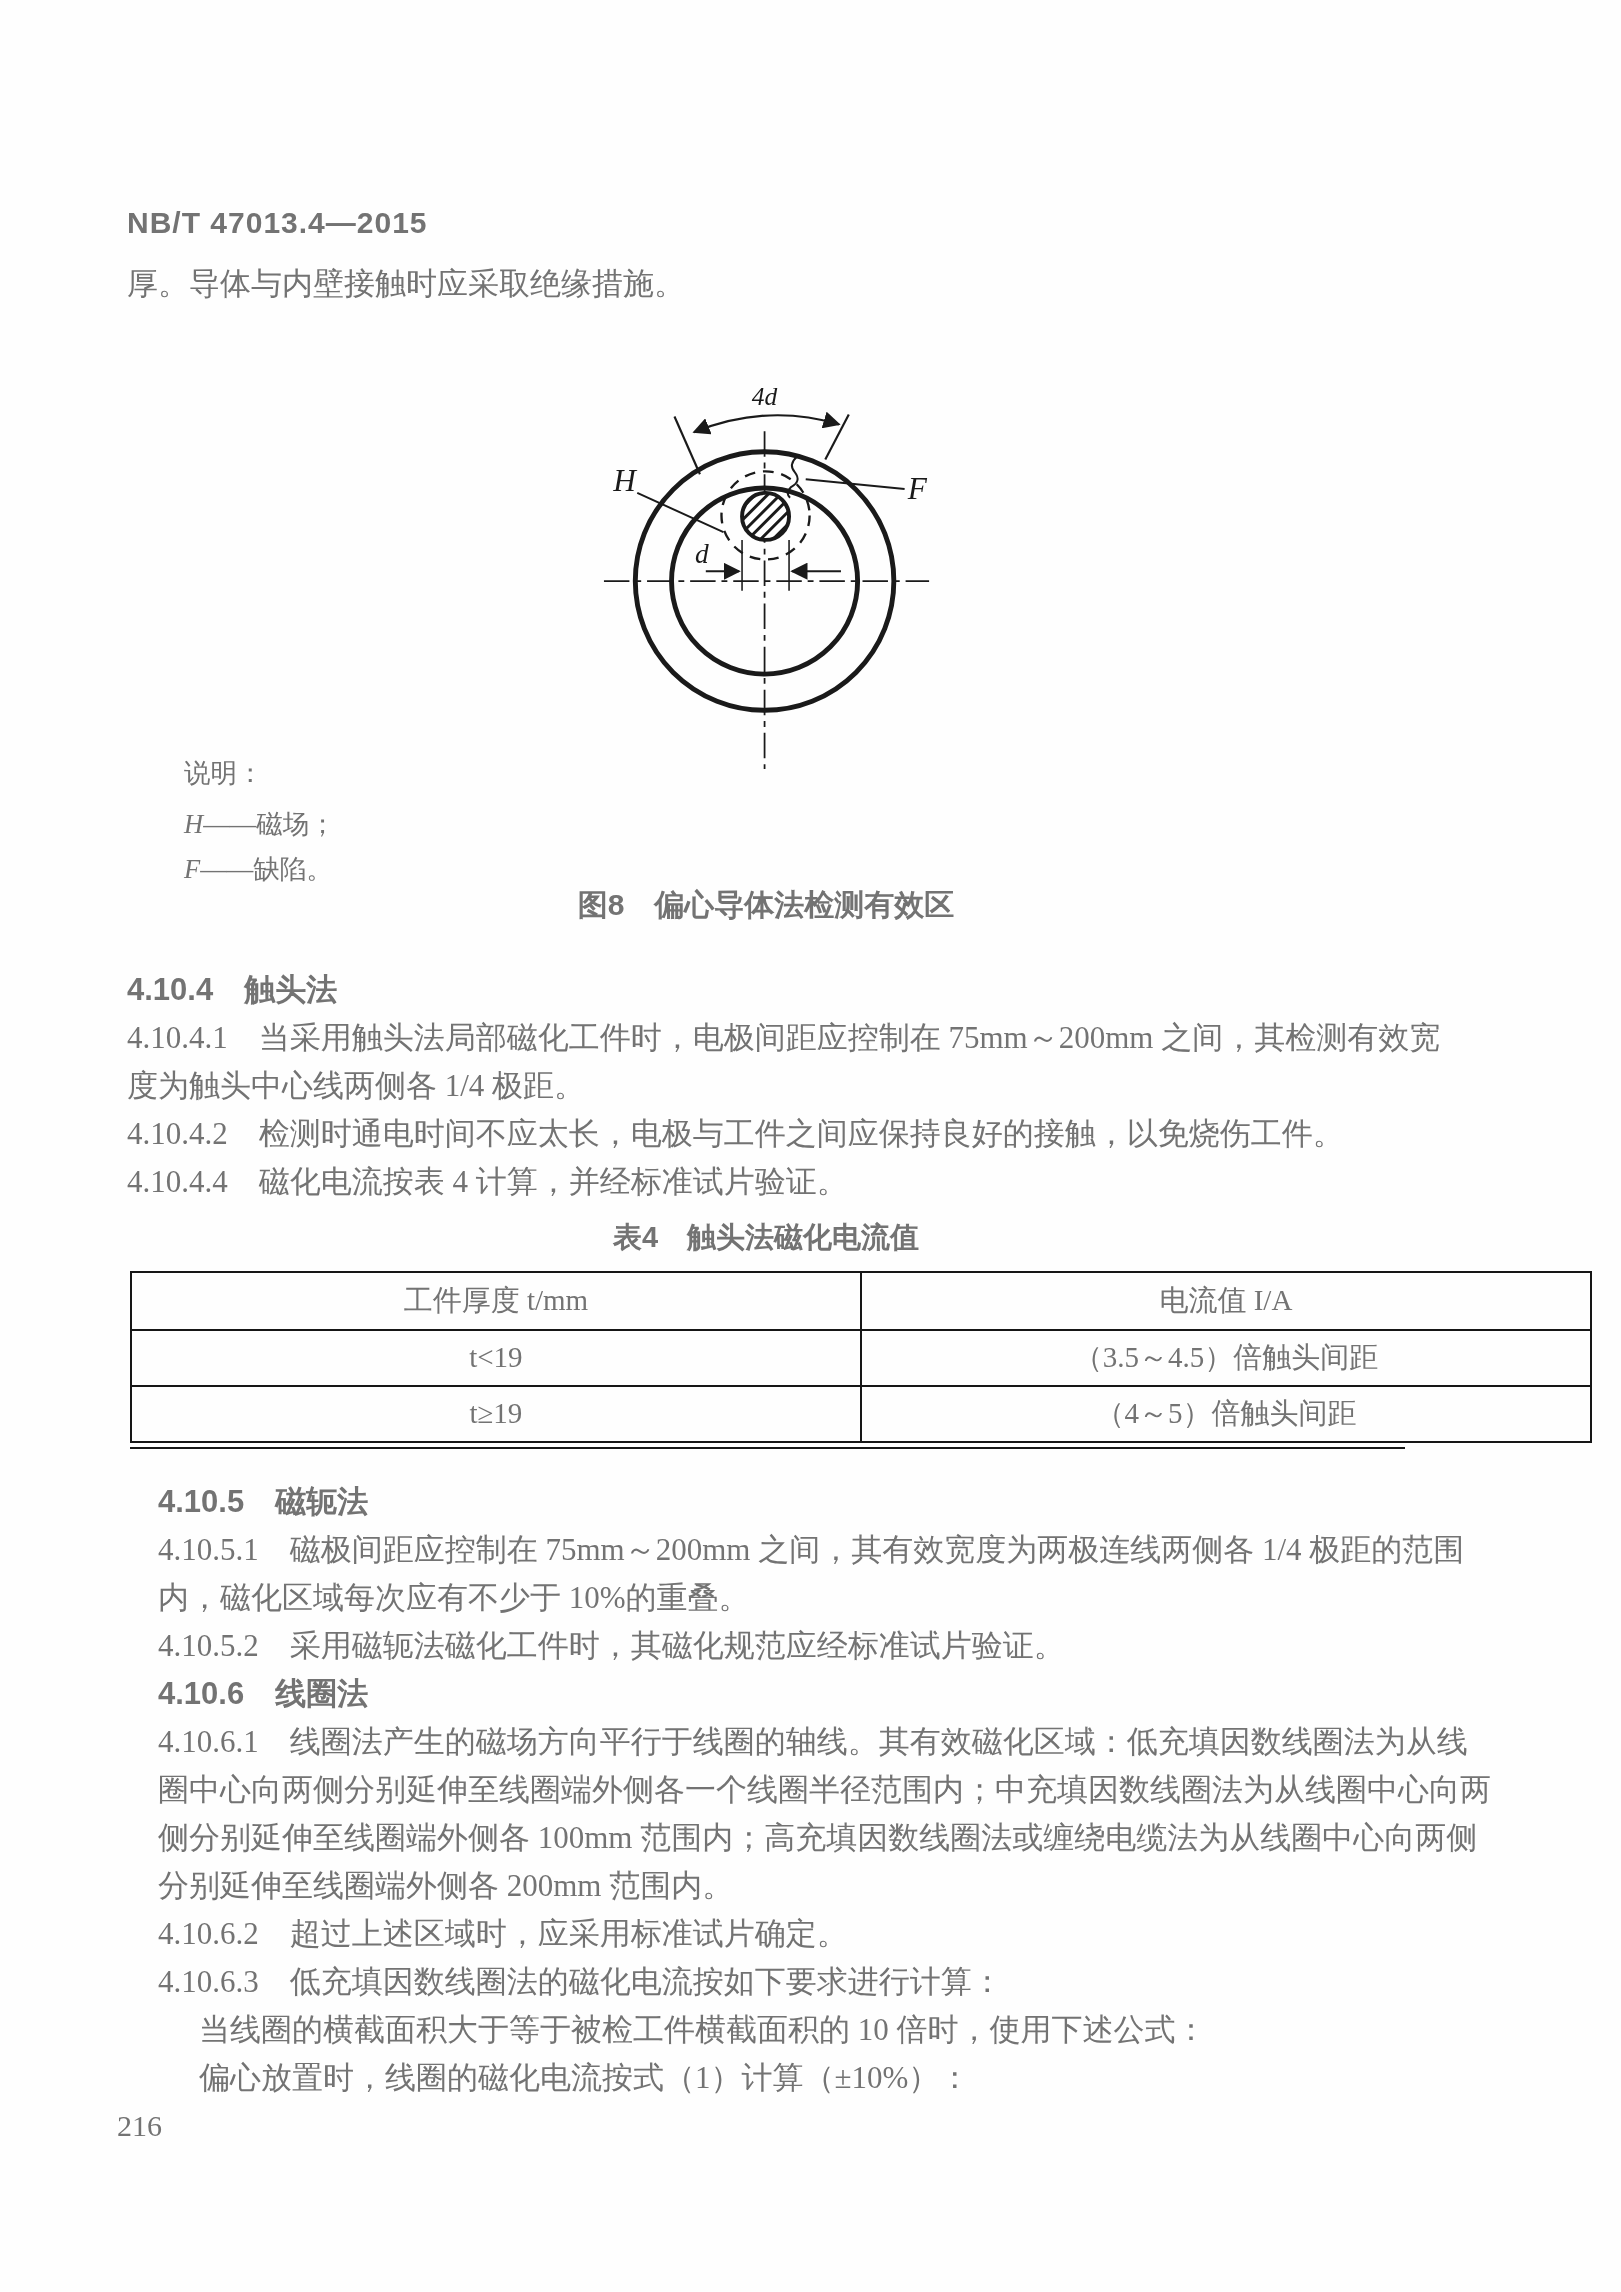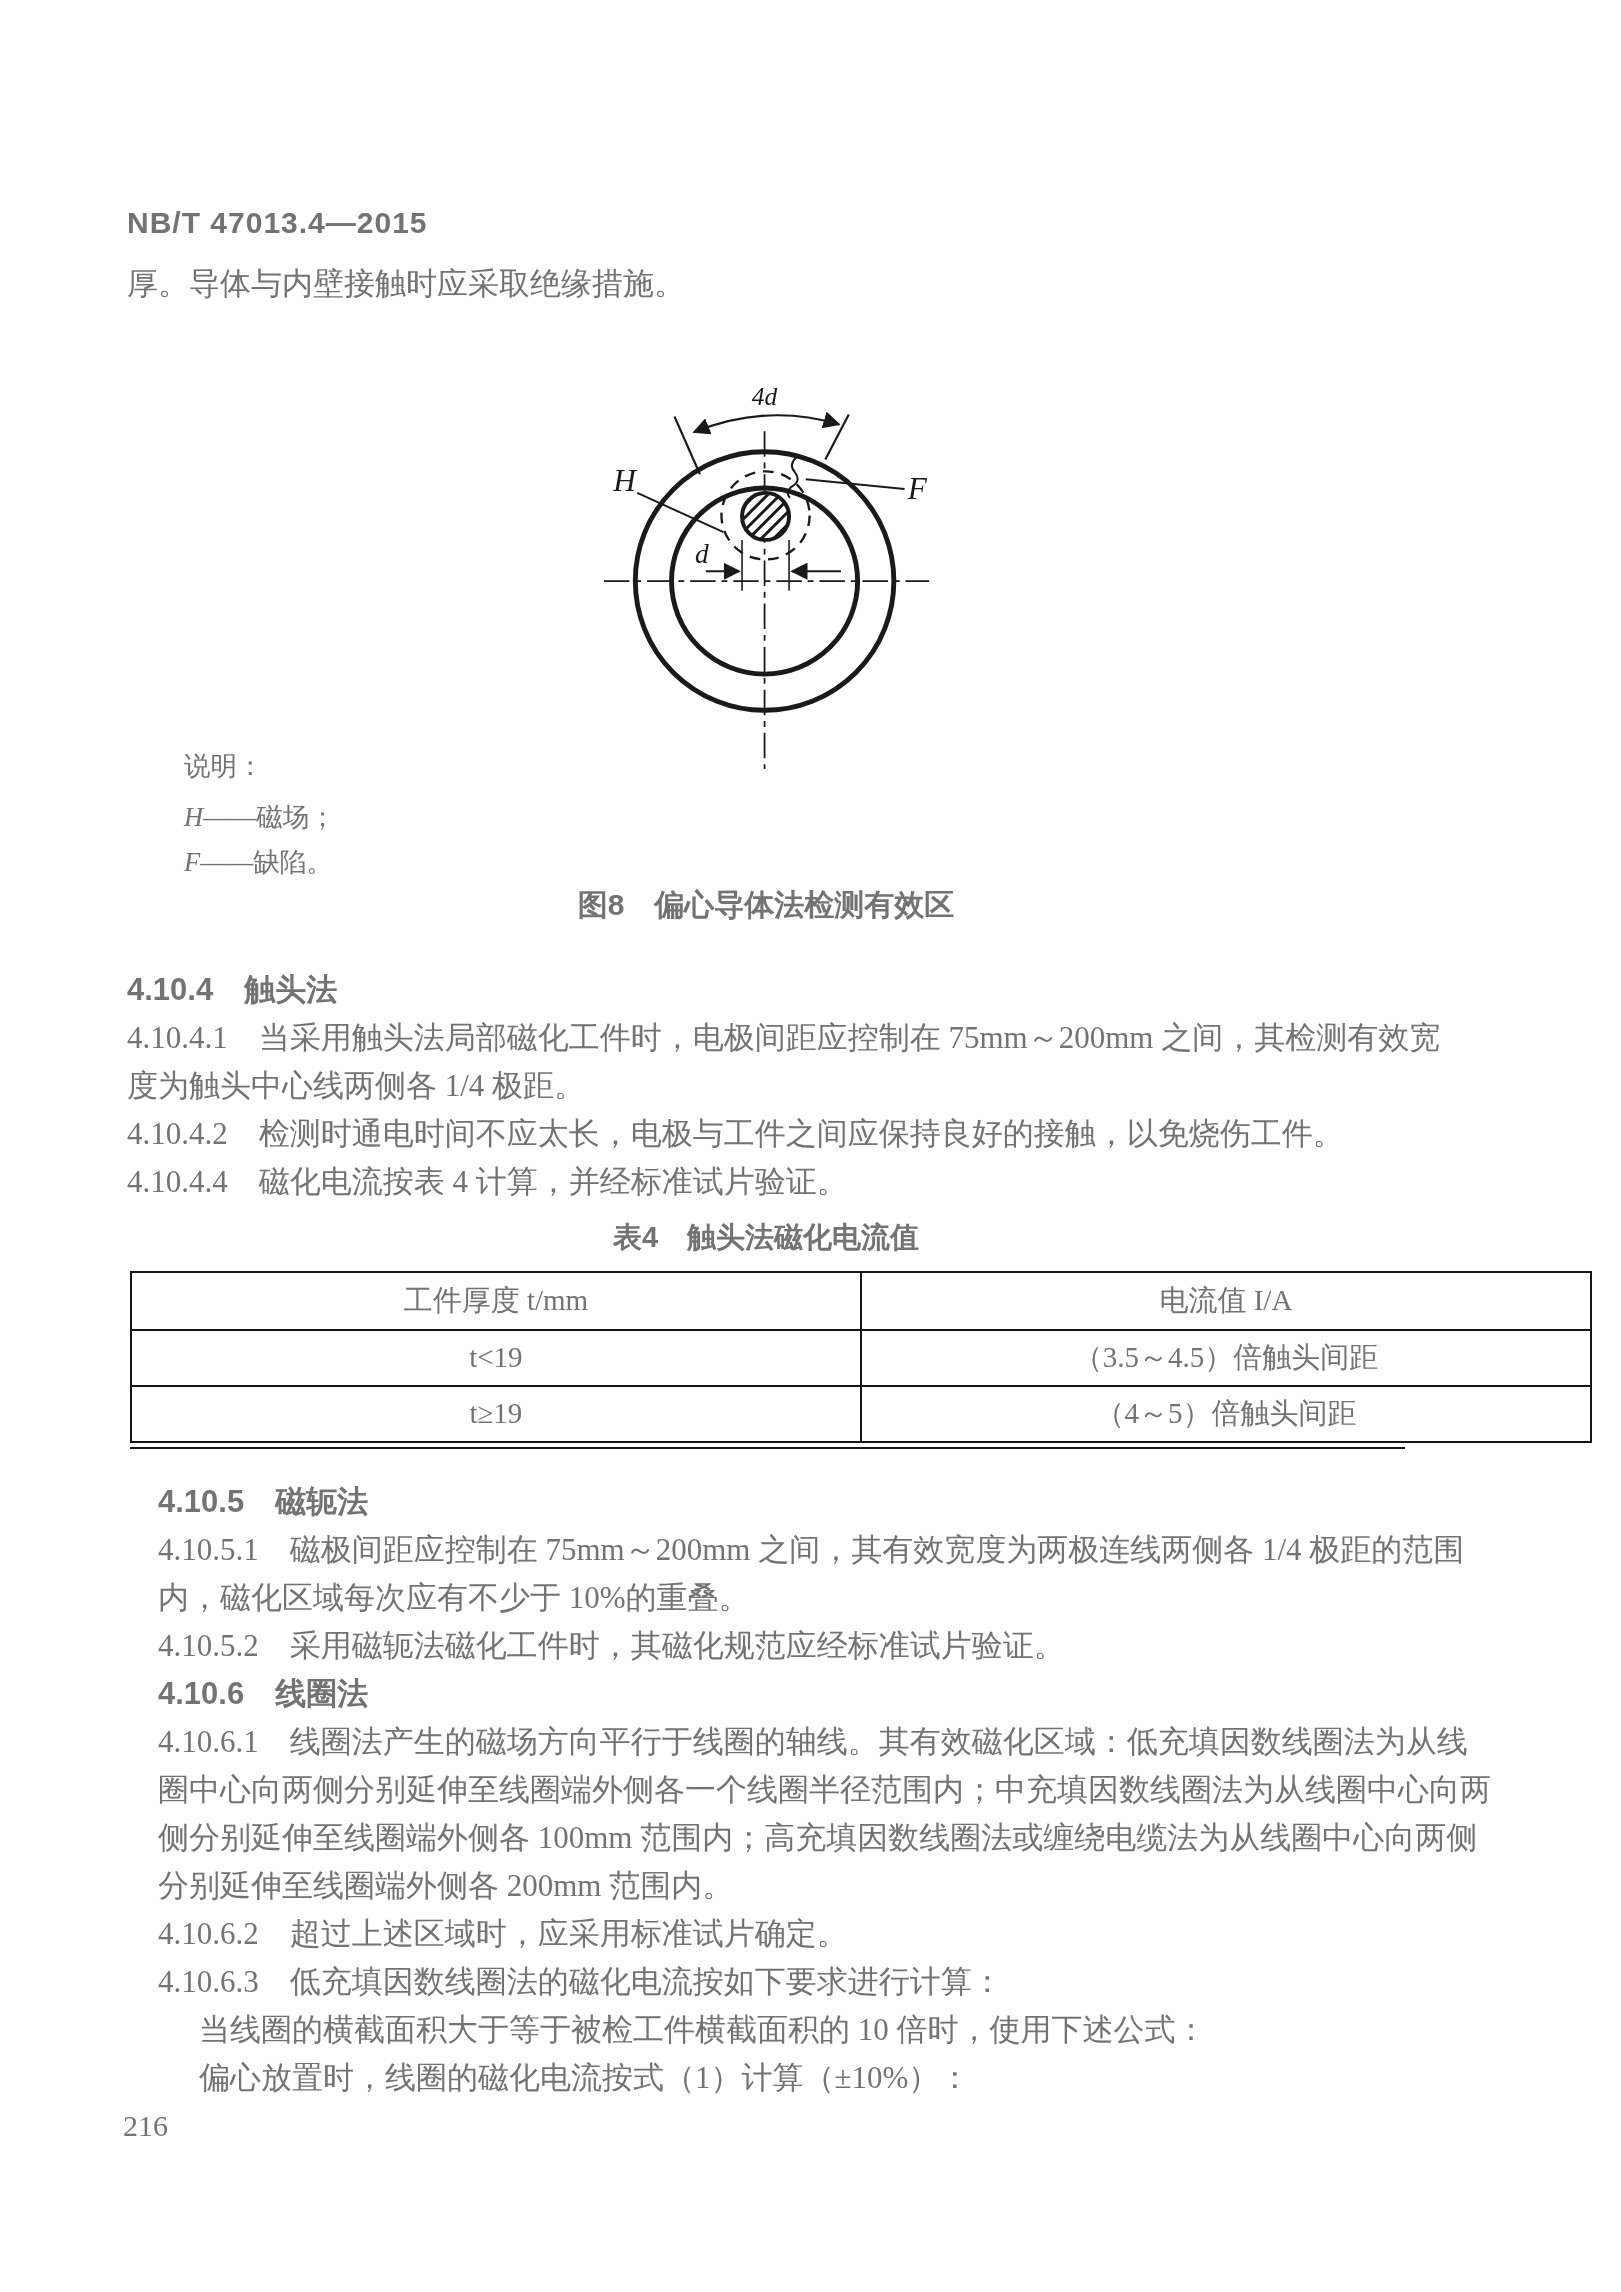--- a/index.html
+++ b/index.html
@@ -26,21 +26,21 @@
   .figure-svg .dash{fill:none;stroke:#1a1a1a;stroke-width:2.4;stroke-dasharray:11 8;}
   .figure-svg .cl{stroke:#1a1a1a;stroke-width:1.8;stroke-dasharray:26 6 6 6;}
   .figure-svg .thin{stroke:#1a1a1a;stroke-width:1.6;}
   .figure-svg .thin2{stroke:#1a1a1a;stroke-width:2;}
   .figure-svg .dim{stroke:#1a1a1a;stroke-width:2.2;fill:none;}
   .figure-svg text{
     font-family:"Liberation Serif","DejaVu Serif",serif;
     font-style:italic;fill:#1a1a1a;
   }
   .legend{position:absolute;left:184px;top:748px;font-size:26.5px;}
-  .legend .legend-title{margin-bottom:18.6px;}
+  .legend .legend-title{margin-bottom:18.6px;margin-top:7px;}
   .legend .legend-item{margin-bottom:17.6px;height:28px;line-height:28px;}
   .legend .sym{font-style:italic;font-family:"Liberation Serif","DejaVu Serif",serif;}
   .fig-caption{
     position:absolute;left:127px;top:885px;width:1278px;
     text-align:center;font-weight:bold;font-size:30px;
     font-family:"Liberation Sans","DejaVu Sans",sans-serif;
   }
   .content{position:absolute;left:127px;top:966px;width:1278px;}
   .line{height:48px;line-height:48px;font-size:31px;white-space:nowrap;}
   .line.heading{
@@ -64,21 +64,21 @@
   }
   table.tbl th{height:54px;}
   table.tbl td{height:52px;}
   table.tbl .c1{width:50%;}
   .tbl-outer-bottom{
     width:1275px;margin-left:2.9px;margin-top:3.9px;
     border-top:2.9px solid #161616;height:0;
   }
   .after-table{margin-top:29px;margin-left:31px;}
   .page-number{
-    position:absolute;left:123px;top:2109px;
+    position:absolute;left:117px;top:2109px;
     font-size:30px;
   }
 </style>
 </head>
 <body>
 
 <div class="page">
 
   <div class="doc-header">NB/T 47013.4—2015</div>
 

